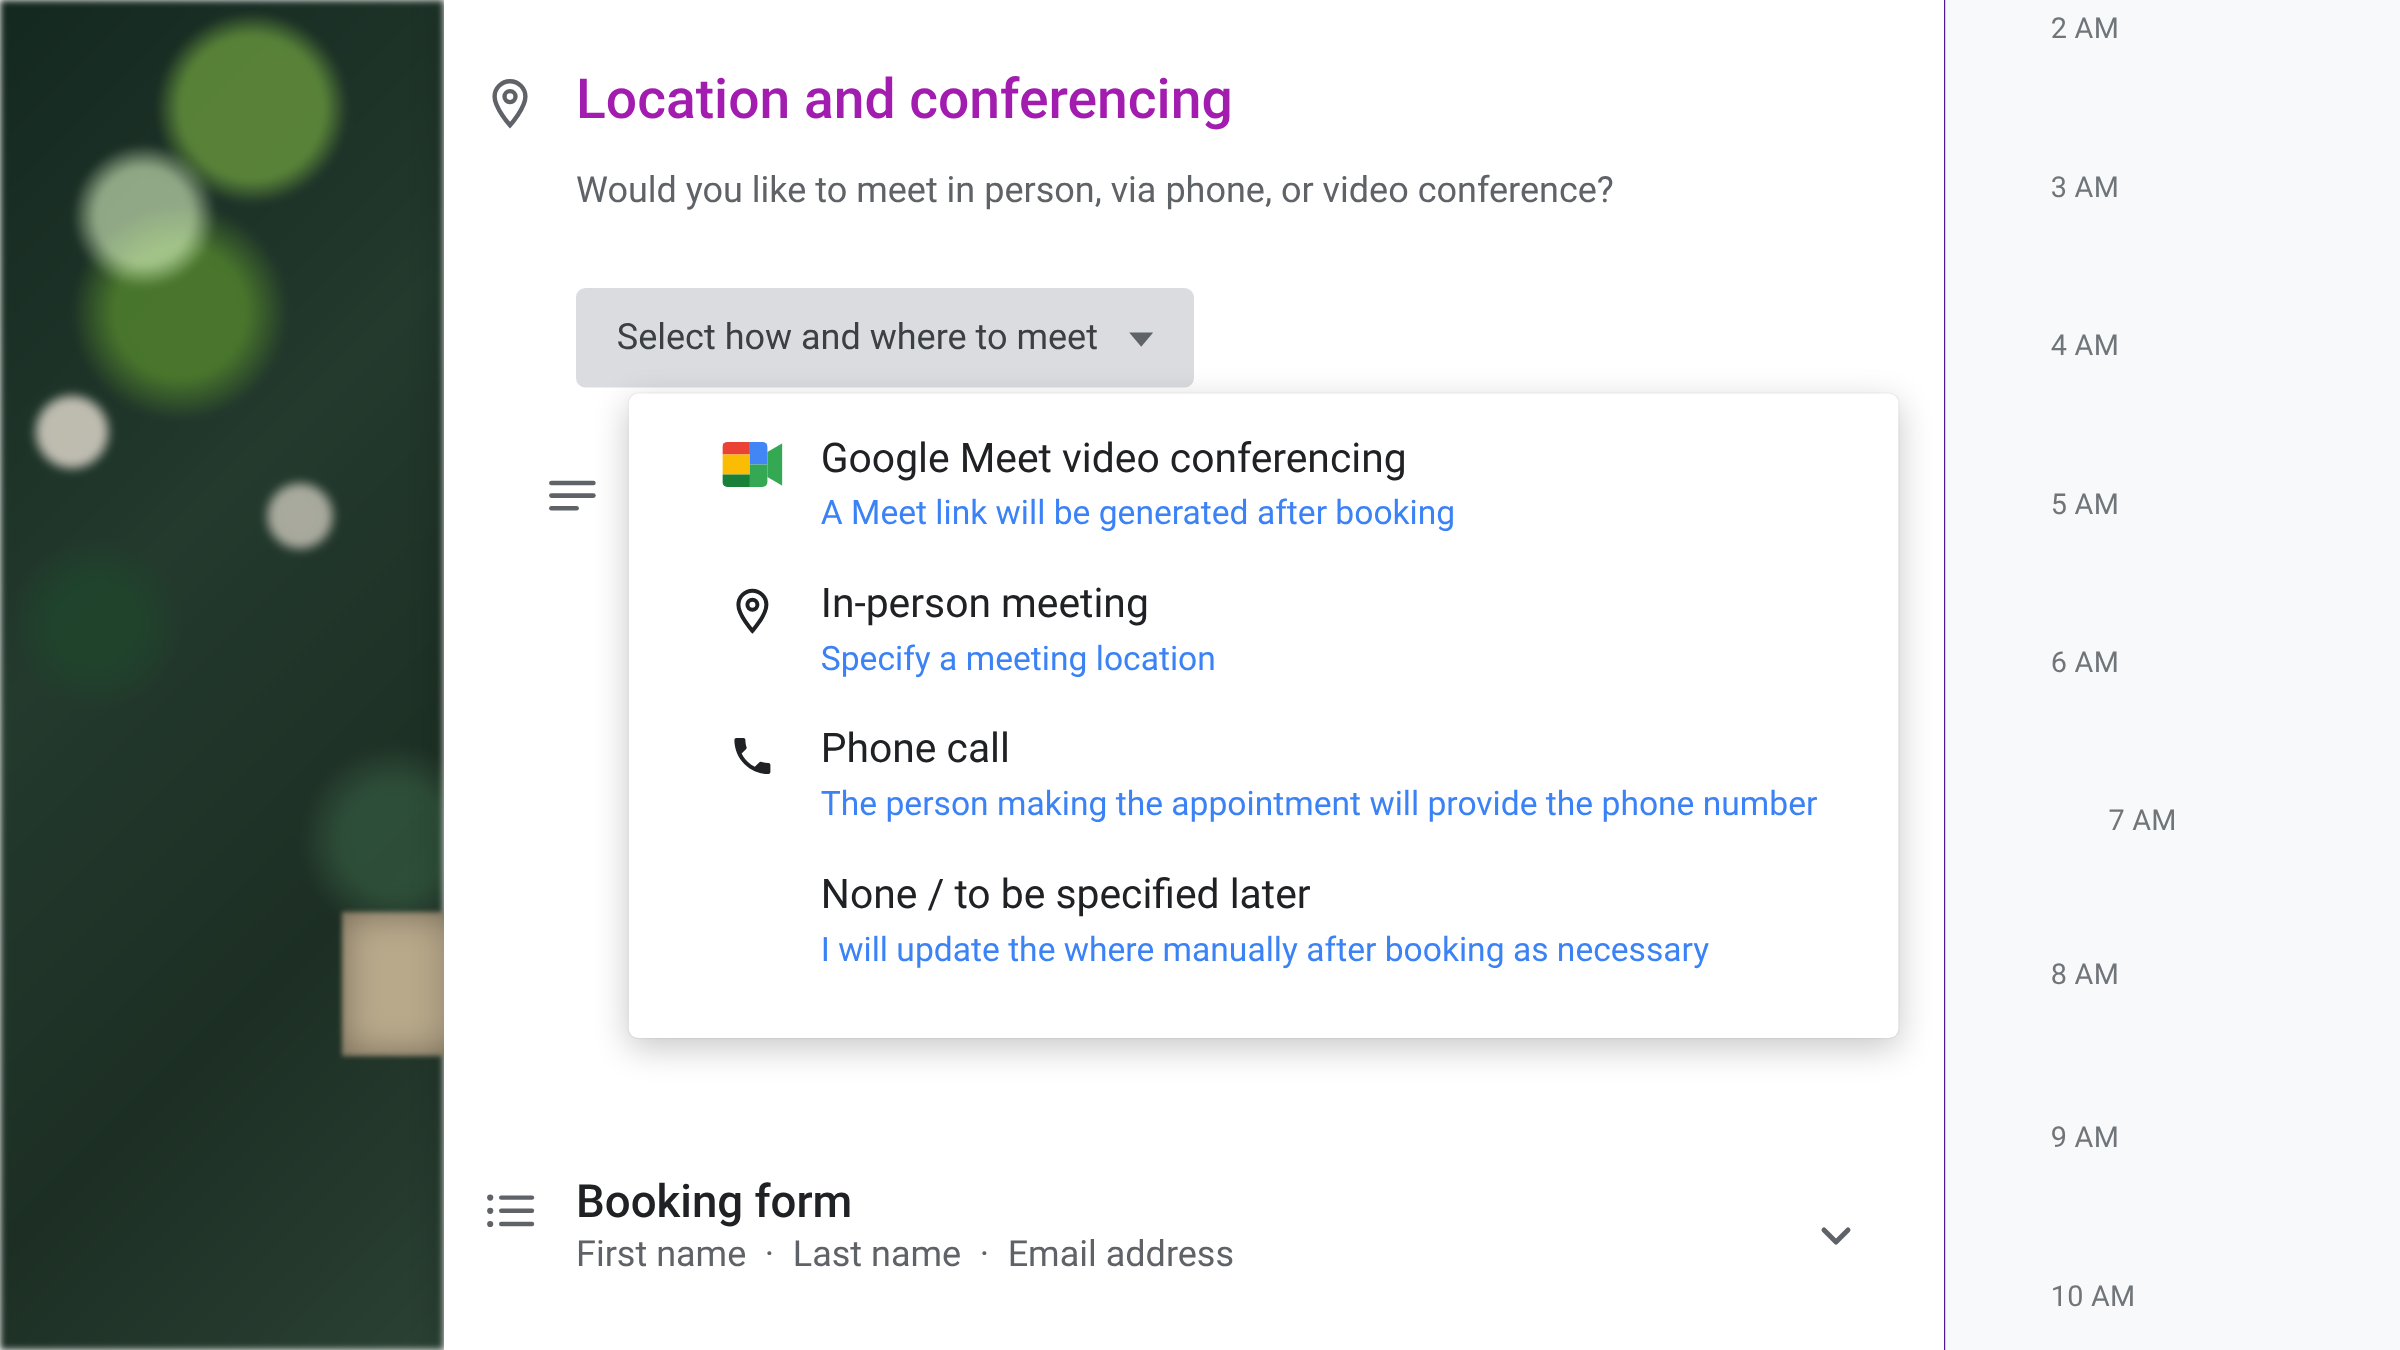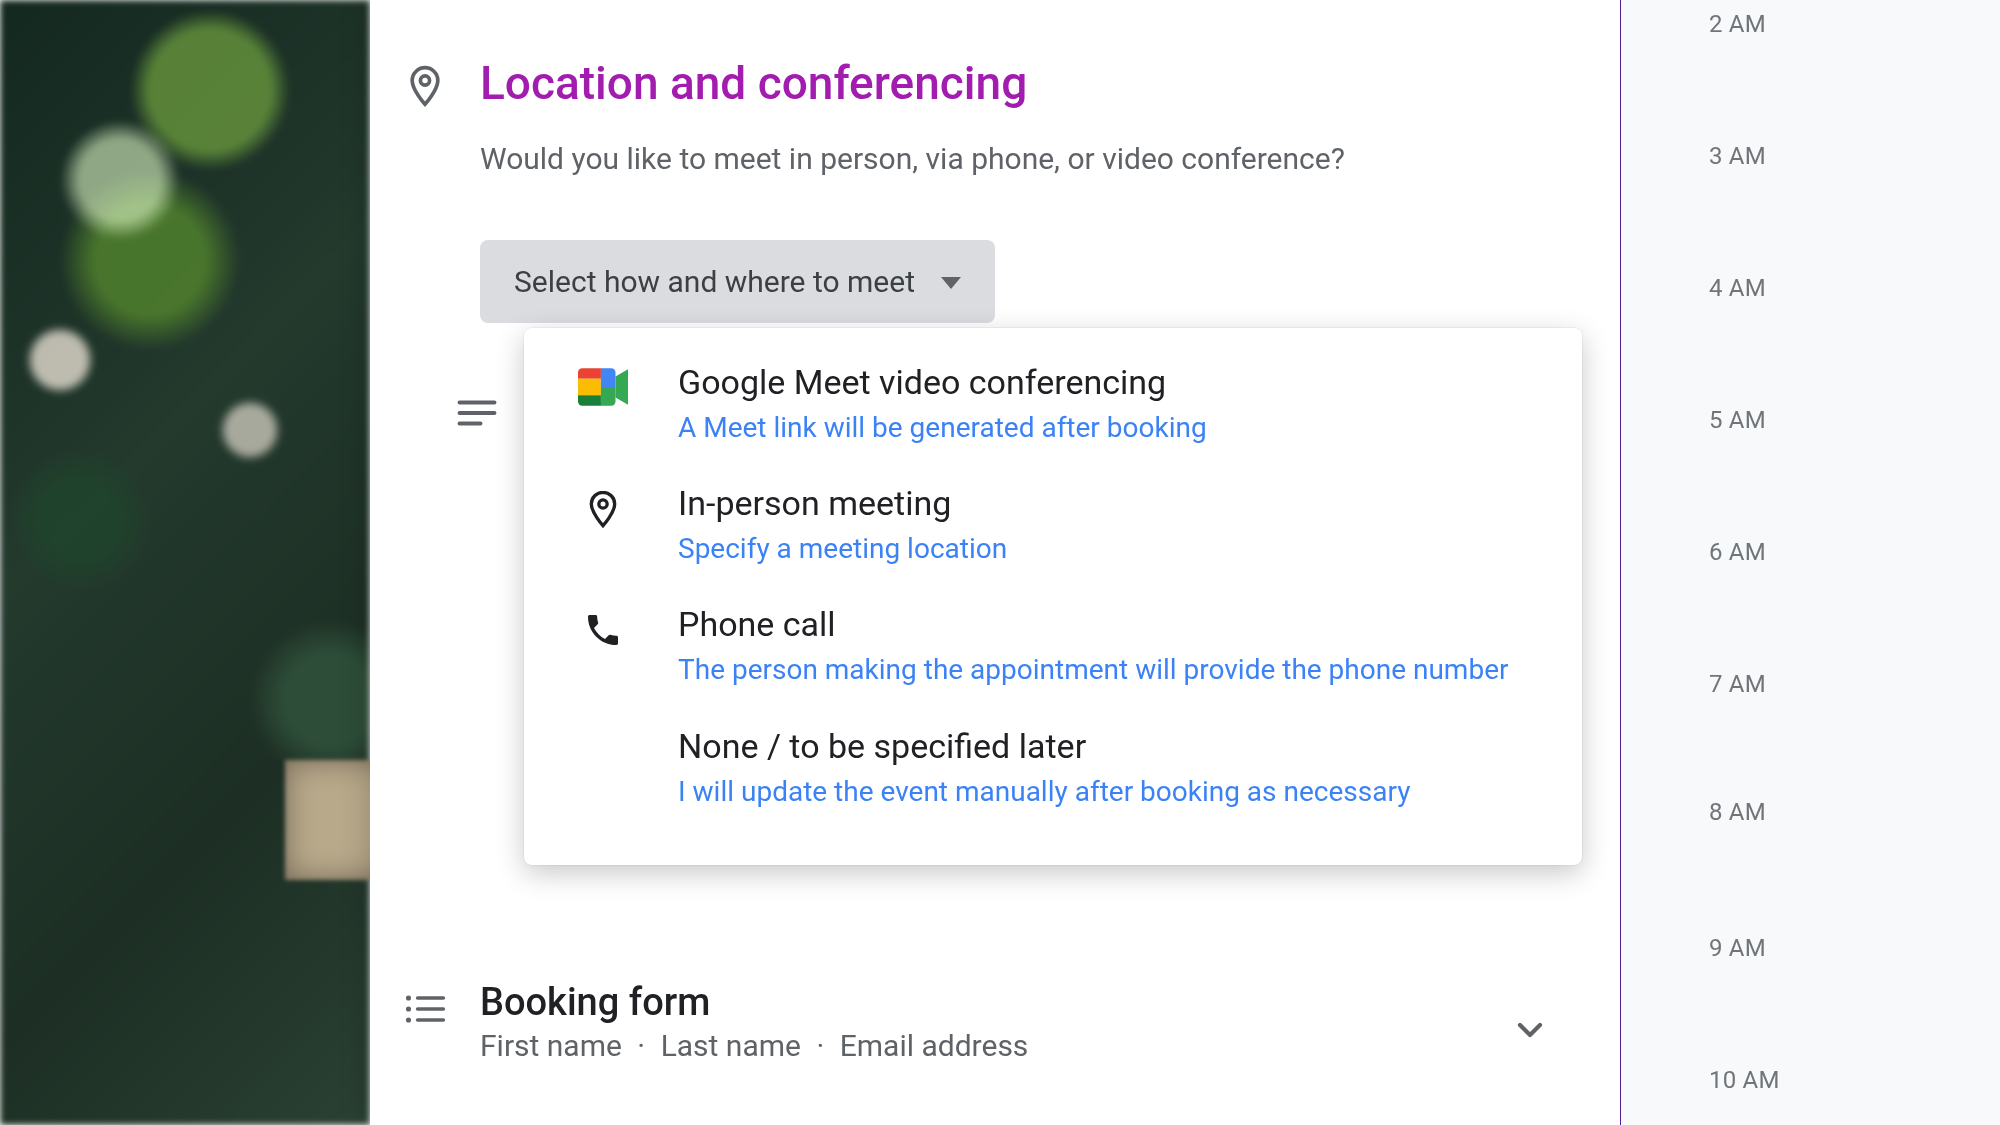--- a/index.html
+++ b/index.html
@@ -127,23 +127,24 @@
     width: 1058px;
     background: #ffffff;
     border-radius: 8px;
     box-shadow: 0 8px 28px rgba(0,0,0,0.22), 0 0 0 1px rgba(0,0,0,0.04);
     padding: 20px 0 32px 0;
     z-index: 5;
   }
   .menu-item {
     display: flex;
     align-items: flex-start;
-    gap: 50px;
+    gap: 32px;
     padding: 14px 34px 22px 54px;
     cursor: pointer;
+    margin-left: 24px;
   }
   .menu-icon {
     flex: 0 0 50px;
     display: flex;
     justify-content: center;
     padding-top: 6px;
   }
   .menu-text { flex: 1 1 auto; padding-right: 20px; }
   .menu-title {
     font-size: 34px;
@@ -283,21 +284,21 @@
     <div class="menu-text">
       <div class="menu-title">Phone call</div>
       <div class="menu-desc">The person making the appointment will provide the phone number</div>
     </div>
   </div>
 
   <div class="menu-item">
     <div class="menu-icon"></div>
     <div class="menu-text">
       <div class="menu-title">None / to be specified later</div>
-      <div class="menu-desc">I will update the event manually after booking as necessary</div>
+      <div class="menu-desc">I will update the where manually after booking as necessary</div>
     </div>
   </div>
 
 </div>
 
 <div class="booking-row">
   <div class="icon-col">
     <span>
       <svg class="iconFormList" viewBox="0 0 24 18" fill="none" stroke="#5f6368" stroke-width="2" stroke-linecap="round">
         <circle cx="3" cy="3" r="1.4" fill="#5f6368" stroke="none"></circle>
@@ -326,17 +327,17 @@
   </span>
 </div>
 
 <div class="right-col">
 
 <div class="time-slot" style="top: 24px;">2 AM</div>
     <div class="time-slot" style="top: 156px;">3 AM</div>
     <div class="time-slot" style="top: 288px;">4 AM</div>
     <div class="time-slot" style="top: 420px;">5 AM</div>
     <div class="time-slot" style="top: 552px;">6 AM</div>
-    <div class="time-slot" style="top: 684px;">7 AM</div>
+    <div class="time-slot" style="top: 684px; margin-left: 48px;">7 AM</div>
     <div class="time-slot" style="top: 812px;">8 AM</div>
     <div class="time-slot" style="top: 948px;">9 AM</div>
     <div class="time-slot" style="top: 1080px;">10 AM</div>
   </div>
 
 </body></html>

